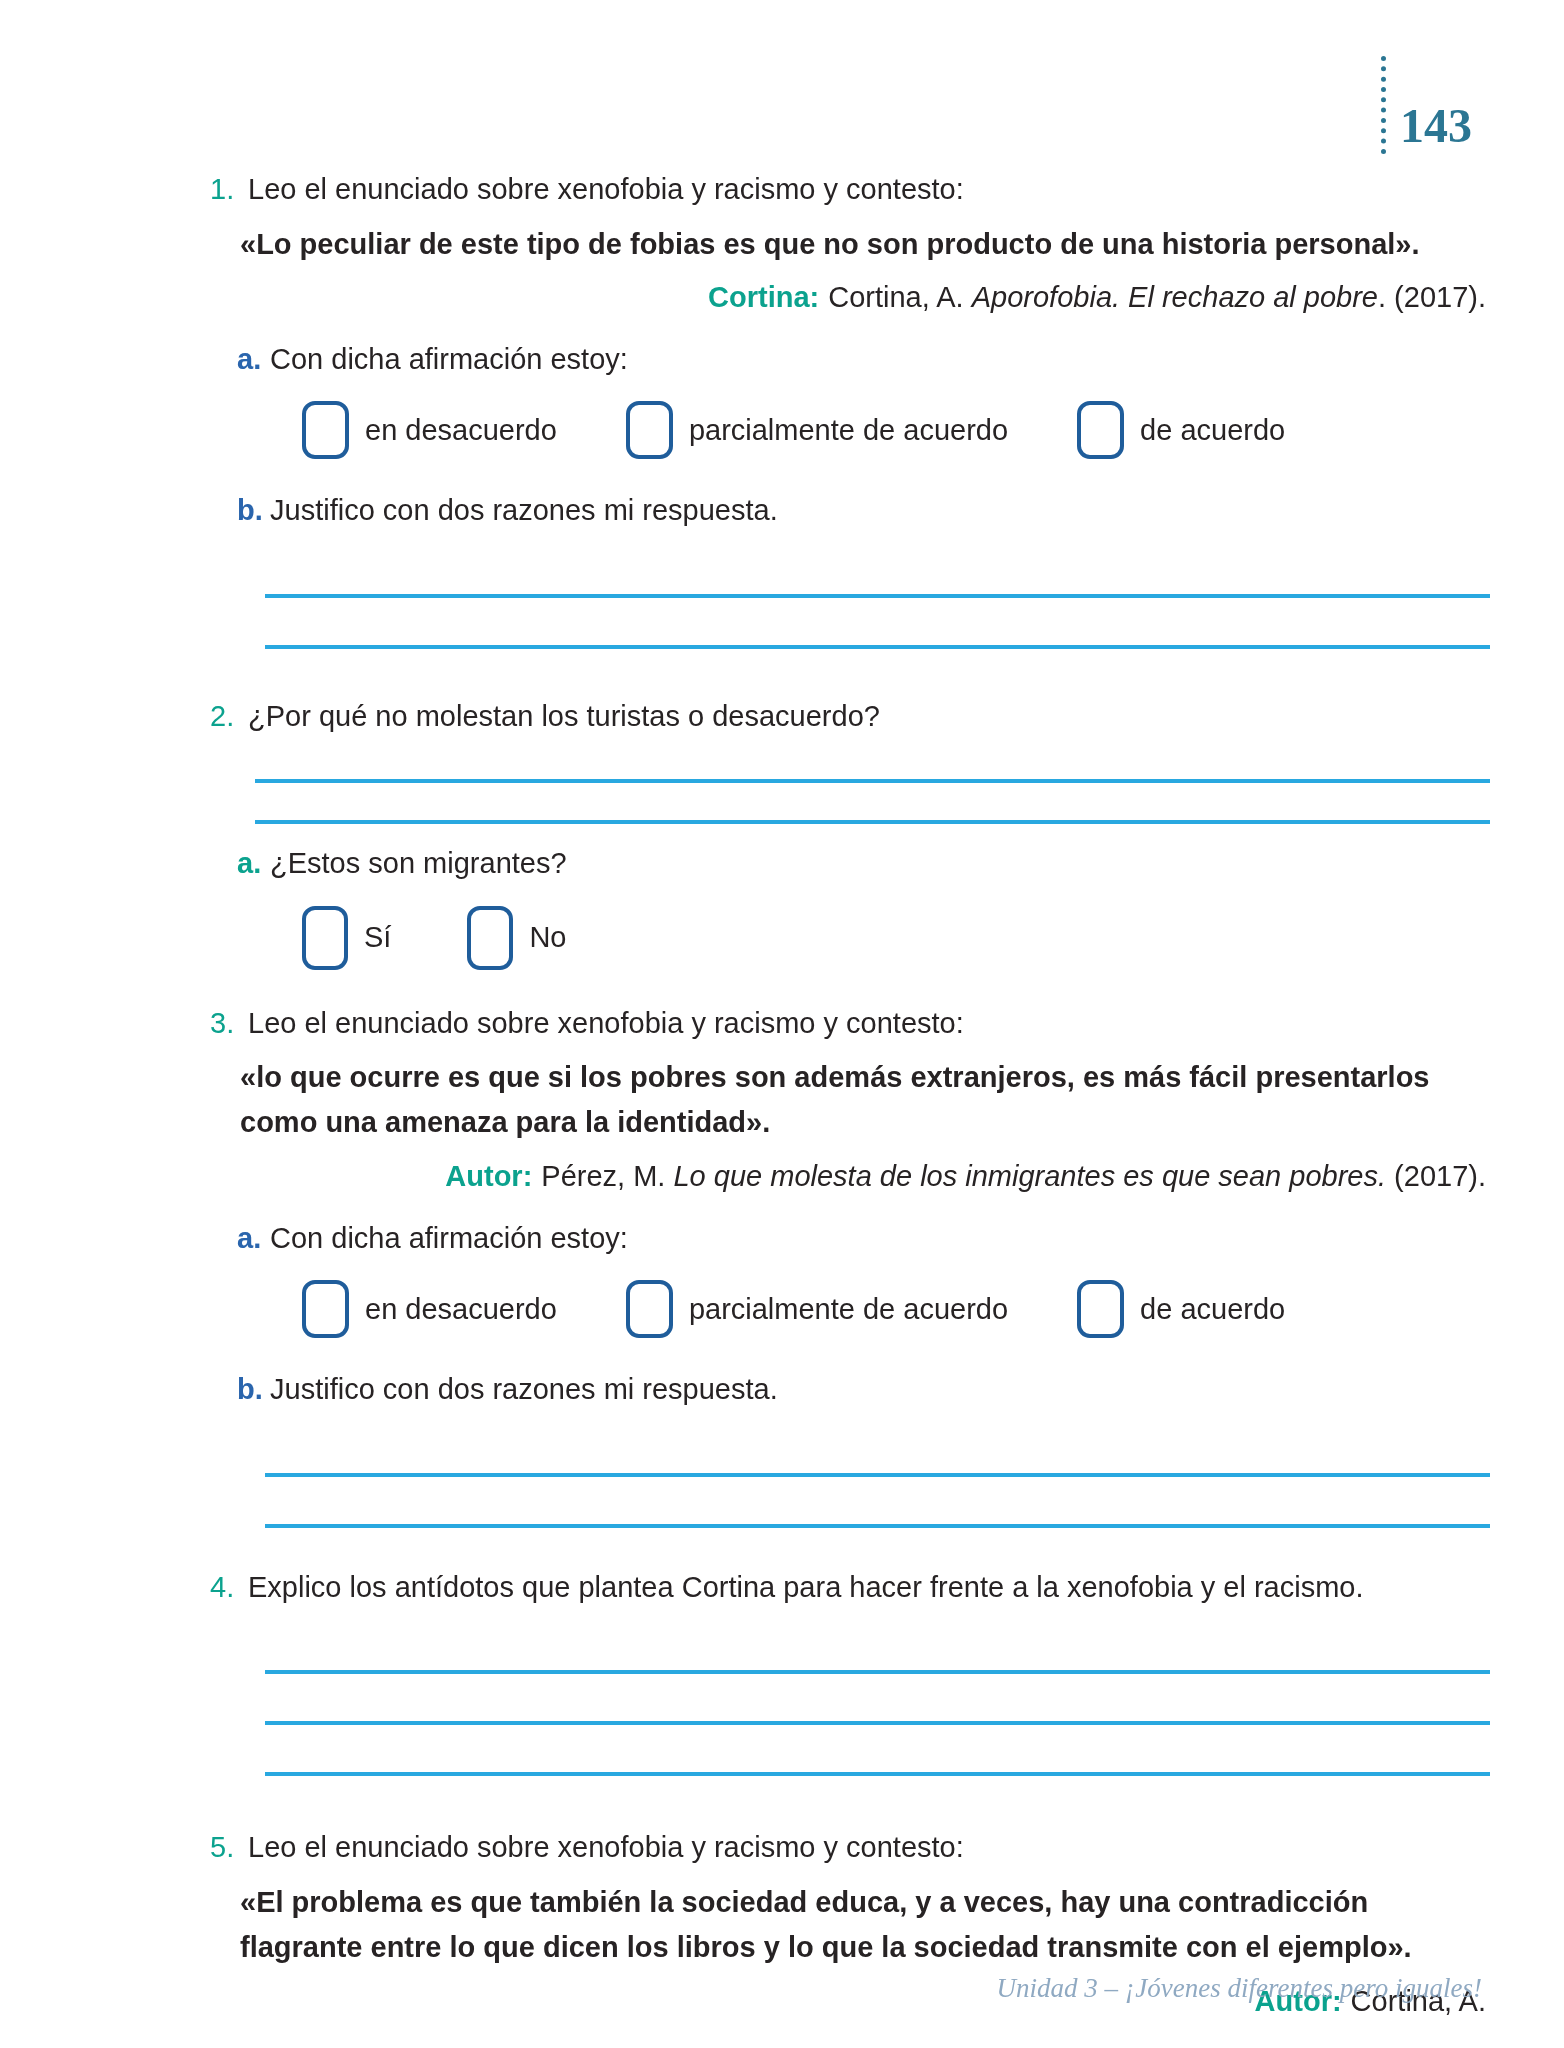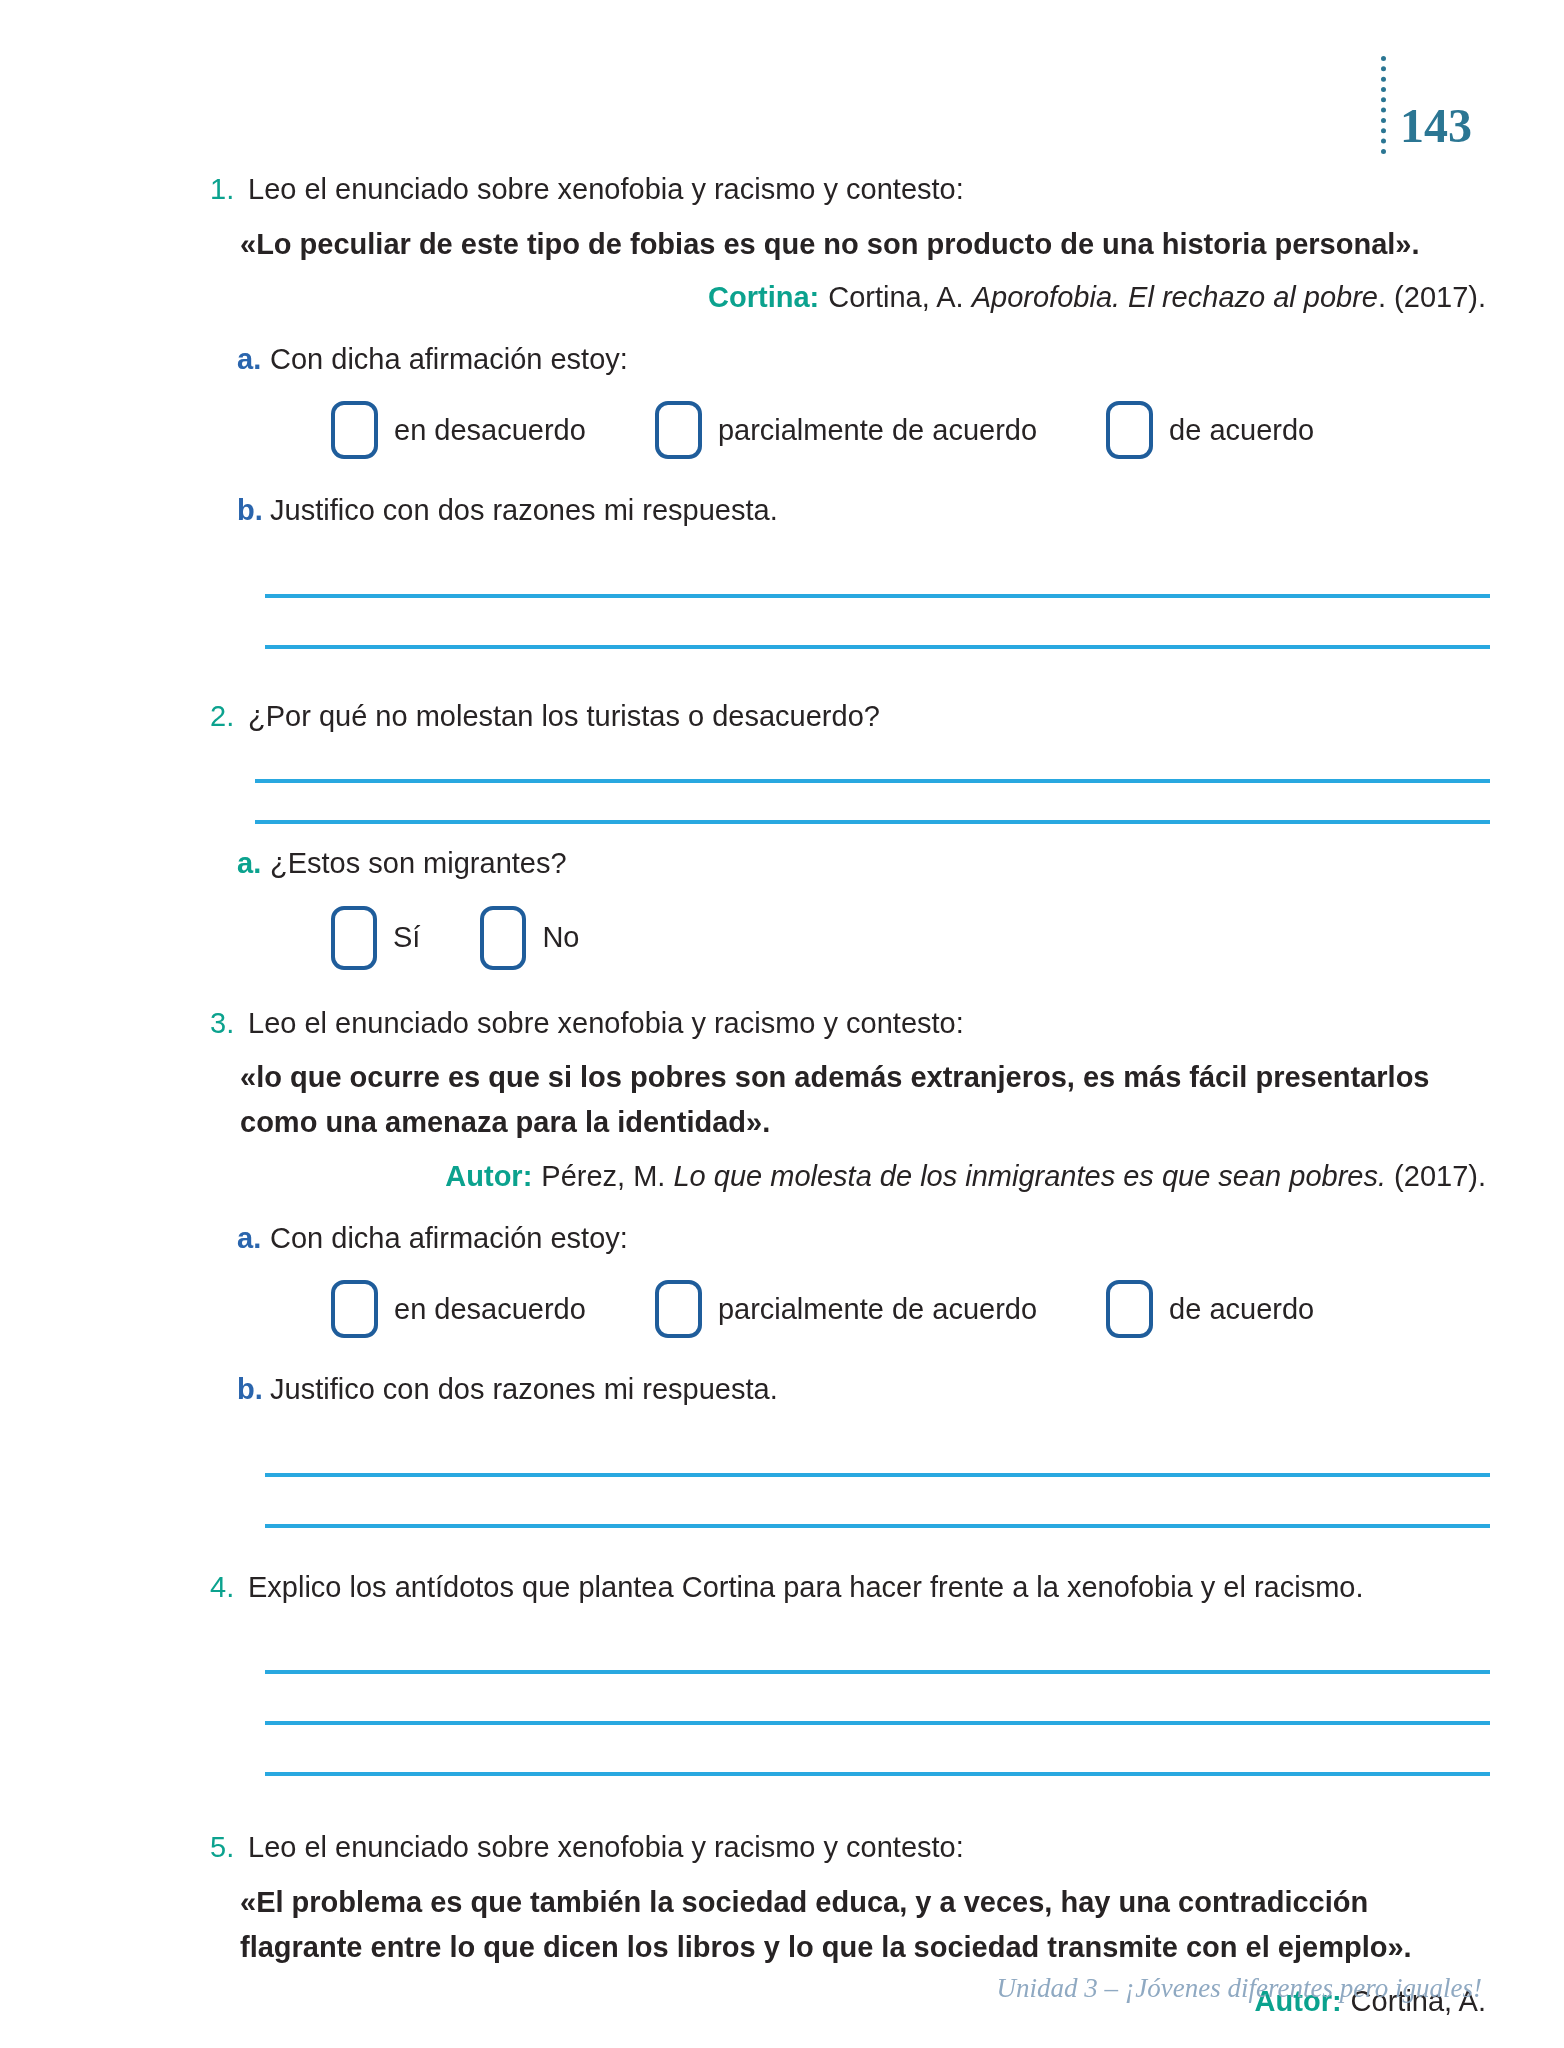--- a/index.html
+++ b/index.html
@@ -28,22 +28,22 @@
   .ex-num { color:#0ba28e; width:38px; flex:none; }
   .quote { margin:10px 0 0 30px; line-height:1.55;font-weight:bold; }
   .source { text-align:right; margin:10px 4px 0 0; line-height:1.5; }
   .src-label { color:#0ba28e; font-weight:bold; margin-right:9px; }
   .italic { font-style:italic; }
 
   .sub { display:flex; margin:18px 0 0 27px; line-height:1.5; }
   .sub-marker { font-weight:bold; color:#2a65ad; width:33px; flex:none; }
   .sub-marker.teal { color:#0ba28e; }
 
-  .cbrow { display:flex; align-items:center; gap:69px; margin:20px 0 0 84px;padding-left:37px; }
-  .cbrow.yesno { gap:60px; }
+  .cbrow { display:flex; align-items:center; gap:69px; margin:20px 0 0 55px;padding-left:37px; }
+  .cbrow.yesno { gap:76px; }
   .cbitem { display:flex; align-items:center; gap:16px; }
   .cbox {
     width:39px; height:50px; flex:none;
     border:4px solid #1f5d9b; border-radius:13px;
     background:#ffffff;
   }
   .cbrow.yesno .cbox { width:38px; height:56px; }
 
   .lines { margin:14px 0 0 55px; }
   .answer-line { height:47px; border-bottom:4px solid #29a8e0; }

